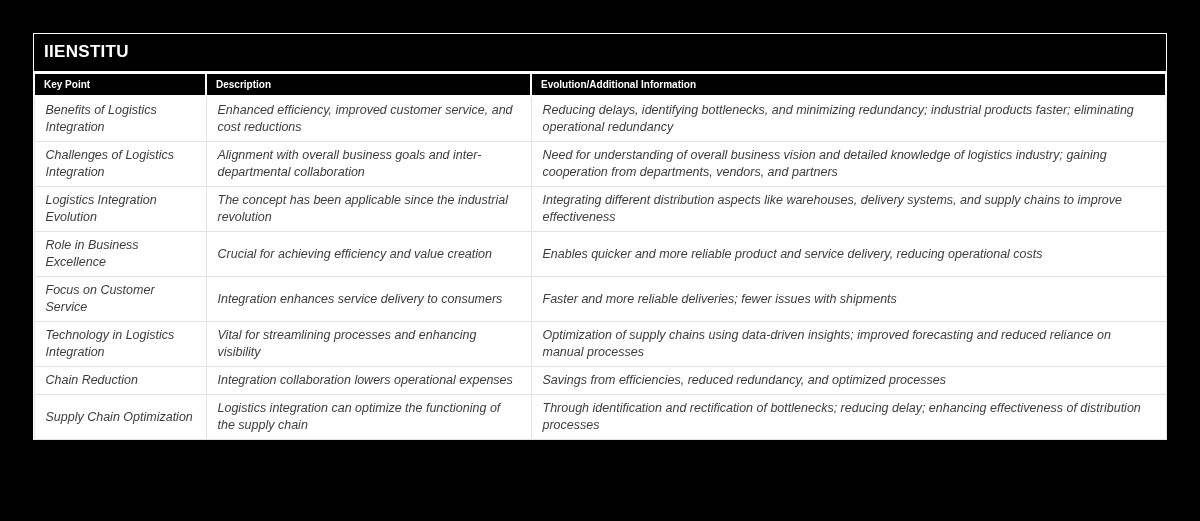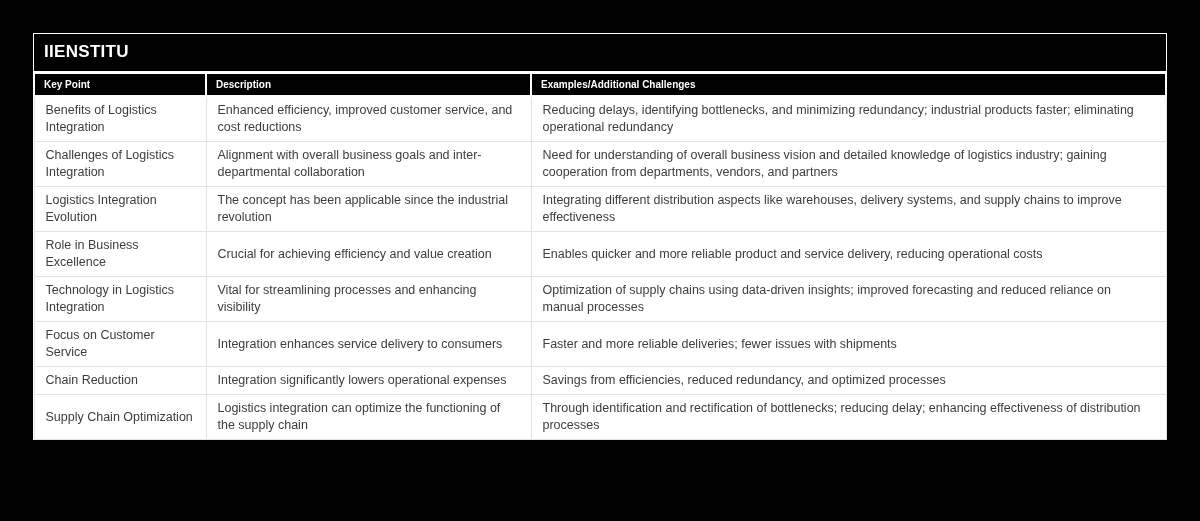--- a/index.html
+++ b/index.html
@@ -53,40 +53,41 @@
   }
   table.data-table td{
     border:1px solid var(--divider);
     color:var(--body-text);
     font-size:12.5px;
     line-height:17px;
     padding:5px 11px;
     vertical-align:middle;
     text-align:left;
     word-wrap:break-word;
+    font-style:italic;
   }
 </style>
 </head>
 <body>
 
 <div class="table-card">
   <div class="title-bar">
     <span>IIENSTITU</span>
   </div>
   <table class="data-table">
     <colgroup>
       <col class="c-key">
       <col class="c-desc">
       <col class="c-ex">
     </colgroup>
     <thead>
       <tr>
         <th>Key Point</th>
         <th>Description</th>
-        <th>Examples/Additional Challenges</th>
+        <th>Evolution/Additional Information</th>
       </tr>
     </thead>
     <tbody>
         <tr>
           <td>Benefits of Logistics Integration</td>
           <td>Enhanced efficiency, improved customer service, and cost reductions</td>
           <td>Reducing delays, identifying bottlenecks, and minimizing redundancy; industrial products faster; eliminating operational redundancy</td>
         </tr>
         <tr>
           <td>Challenges of Logistics Integration</td>
@@ -97,32 +98,32 @@
           <td>Logistics Integration Evolution</td>
           <td>The concept has been applicable since the industrial revolution</td>
           <td>Integrating different distribution aspects like warehouses, delivery systems, and supply chains to improve effectiveness</td>
         </tr>
         <tr>
           <td>Role in Business Excellence</td>
           <td>Crucial for achieving efficiency and value creation</td>
           <td>Enables quicker and more reliable product and service delivery, reducing operational costs</td>
         </tr>
         <tr>
+          <td>Focus on Customer Service</td>
+          <td>Integration enhances service delivery to consumers</td>
+          <td>Faster and more reliable deliveries; fewer issues with shipments</td>
+        </tr>
+        <tr>
           <td>Technology in Logistics Integration</td>
           <td>Vital for streamlining processes and enhancing visibility</td>
           <td>Optimization of supply chains using data-driven insights; improved forecasting and reduced reliance on manual processes</td>
         </tr>
         <tr>
-          <td>Focus on Customer Service</td>
-          <td>Integration enhances service delivery to consumers</td>
-          <td>Faster and more reliable deliveries; fewer issues with shipments</td>
-        </tr>
-        <tr>
           <td>Chain Reduction</td>
-          <td>Integration significantly lowers operational expenses</td>
+          <td>Integration collaboration lowers operational expenses</td>
           <td>Savings from efficiencies, reduced redundancy, and optimized processes</td>
         </tr>
         <tr>
           <td>Supply Chain Optimization</td>
           <td>Logistics integration can optimize the functioning of the supply chain</td>
           <td>Through identification and rectification of bottlenecks; reducing delay; enhancing effectiveness of distribution processes</td>
         </tr>
       </tbody>
   </table>
 </div>

